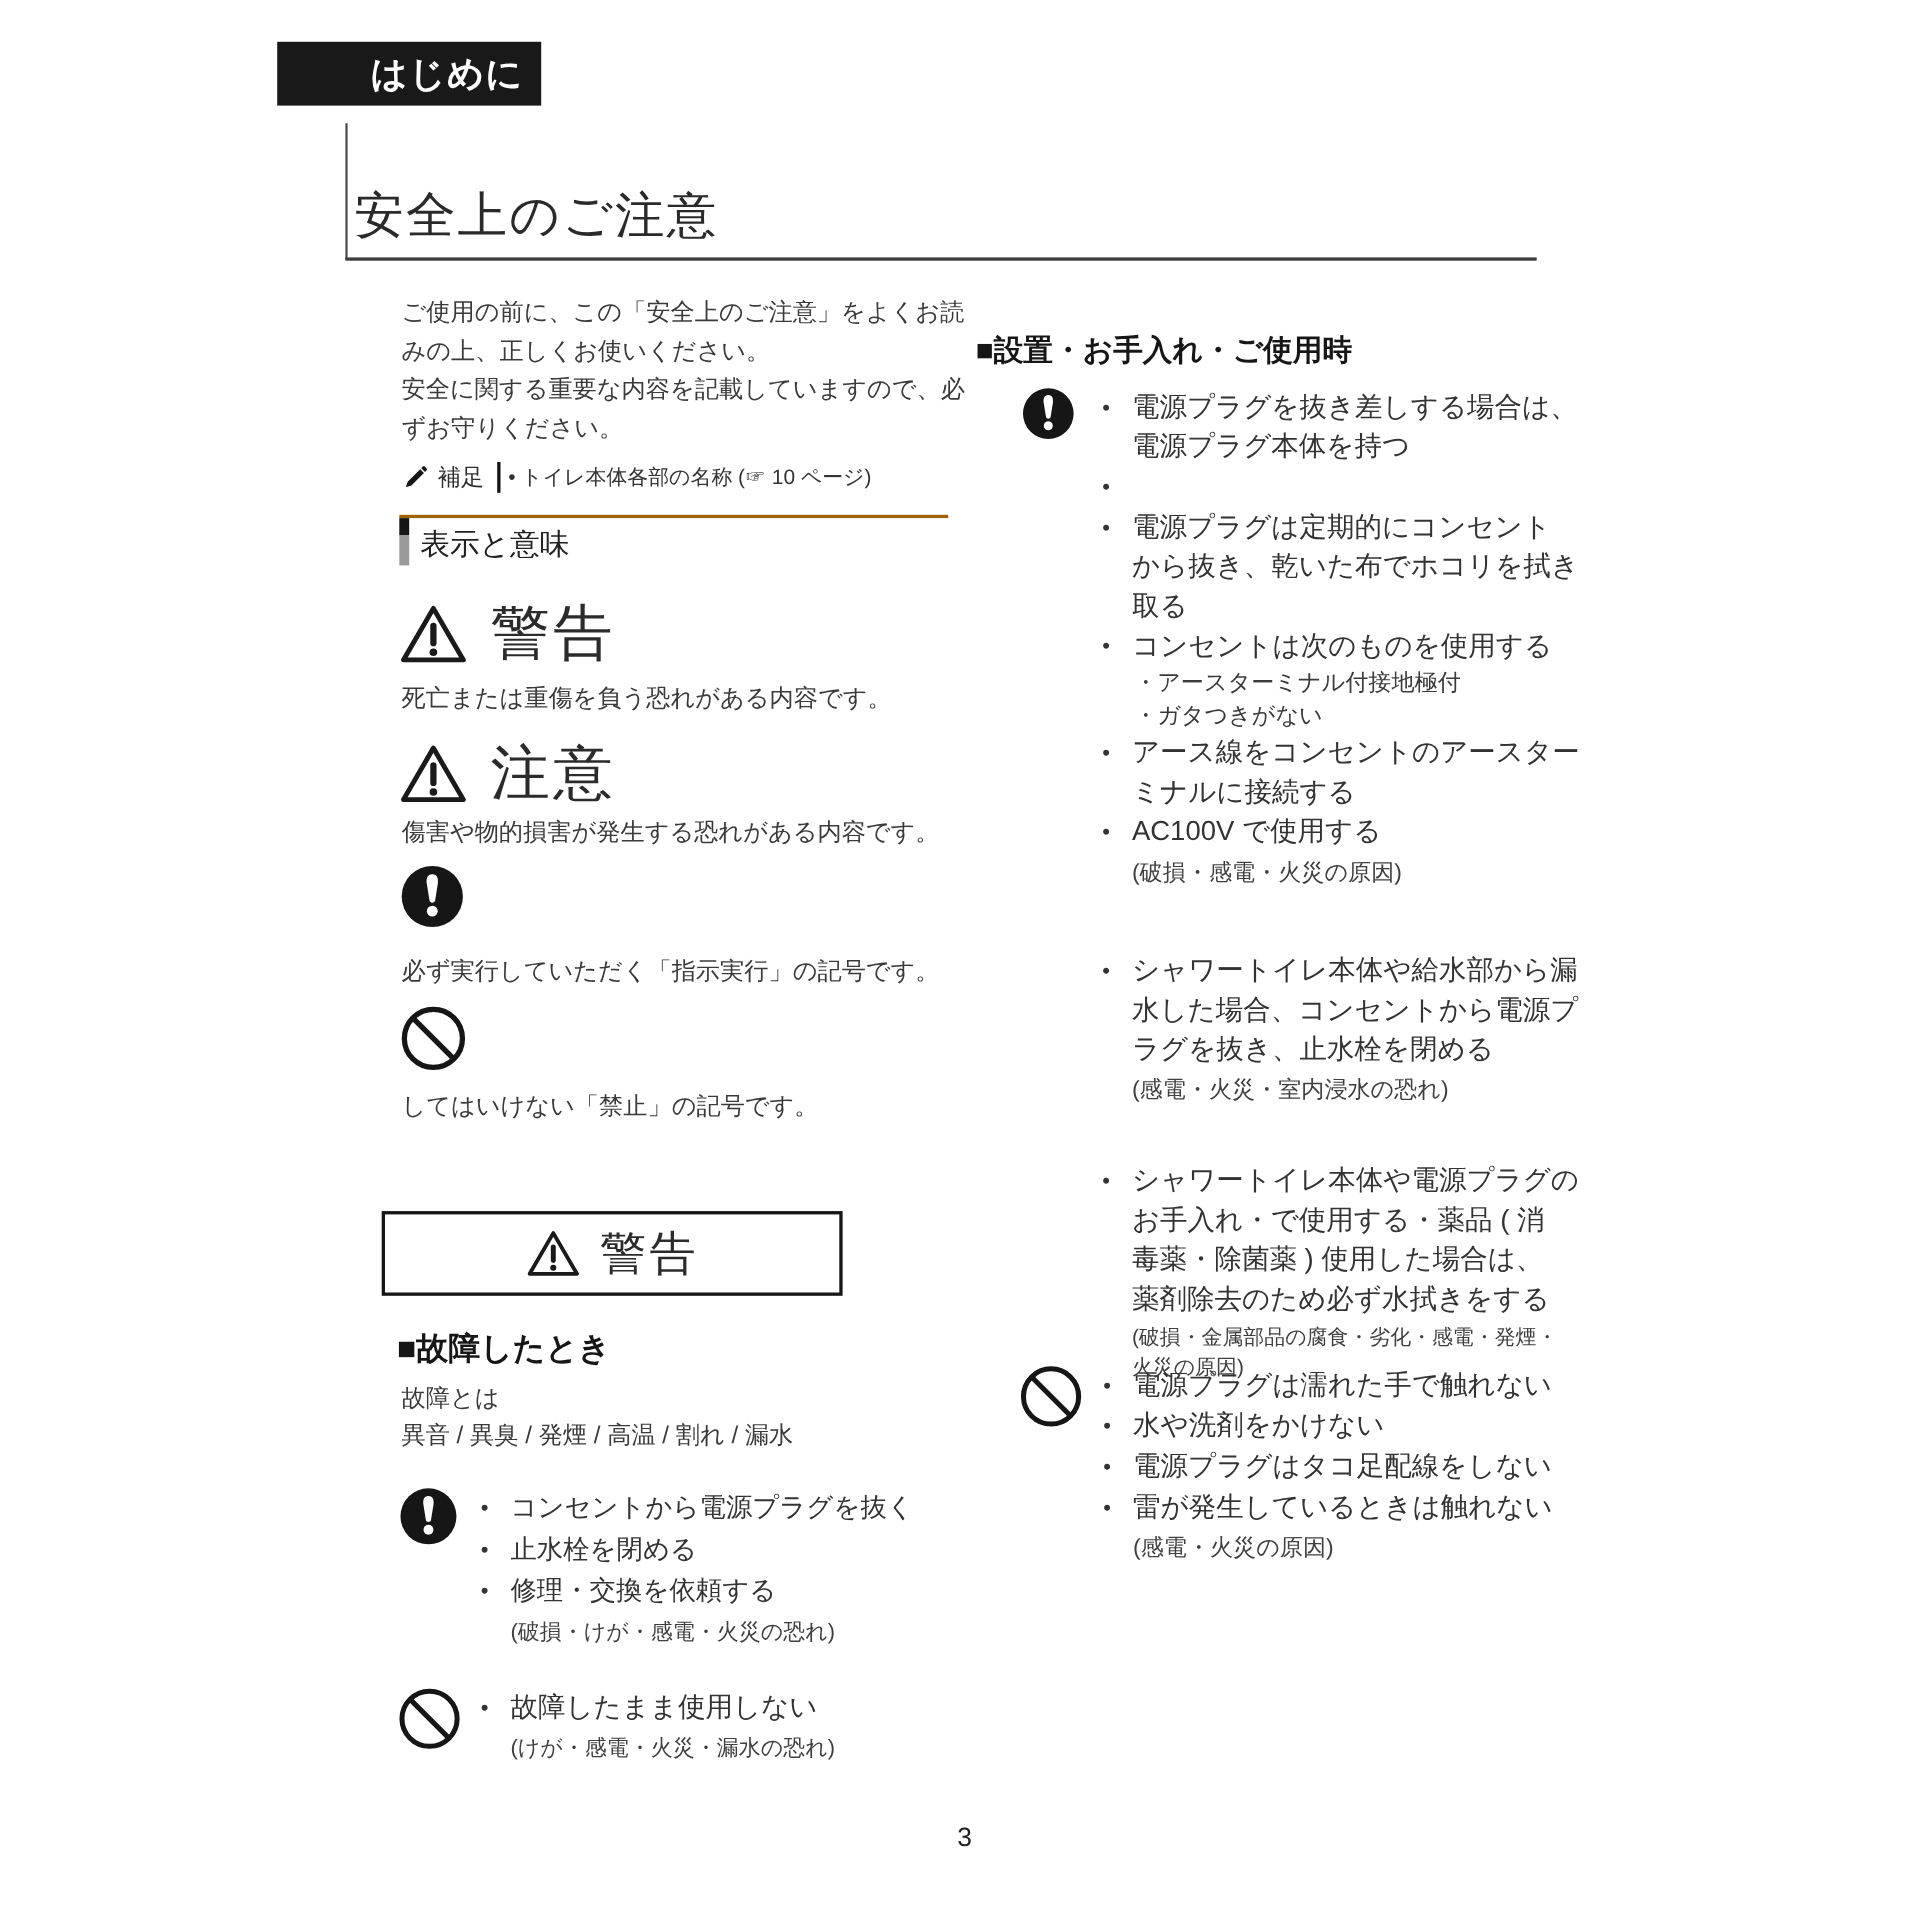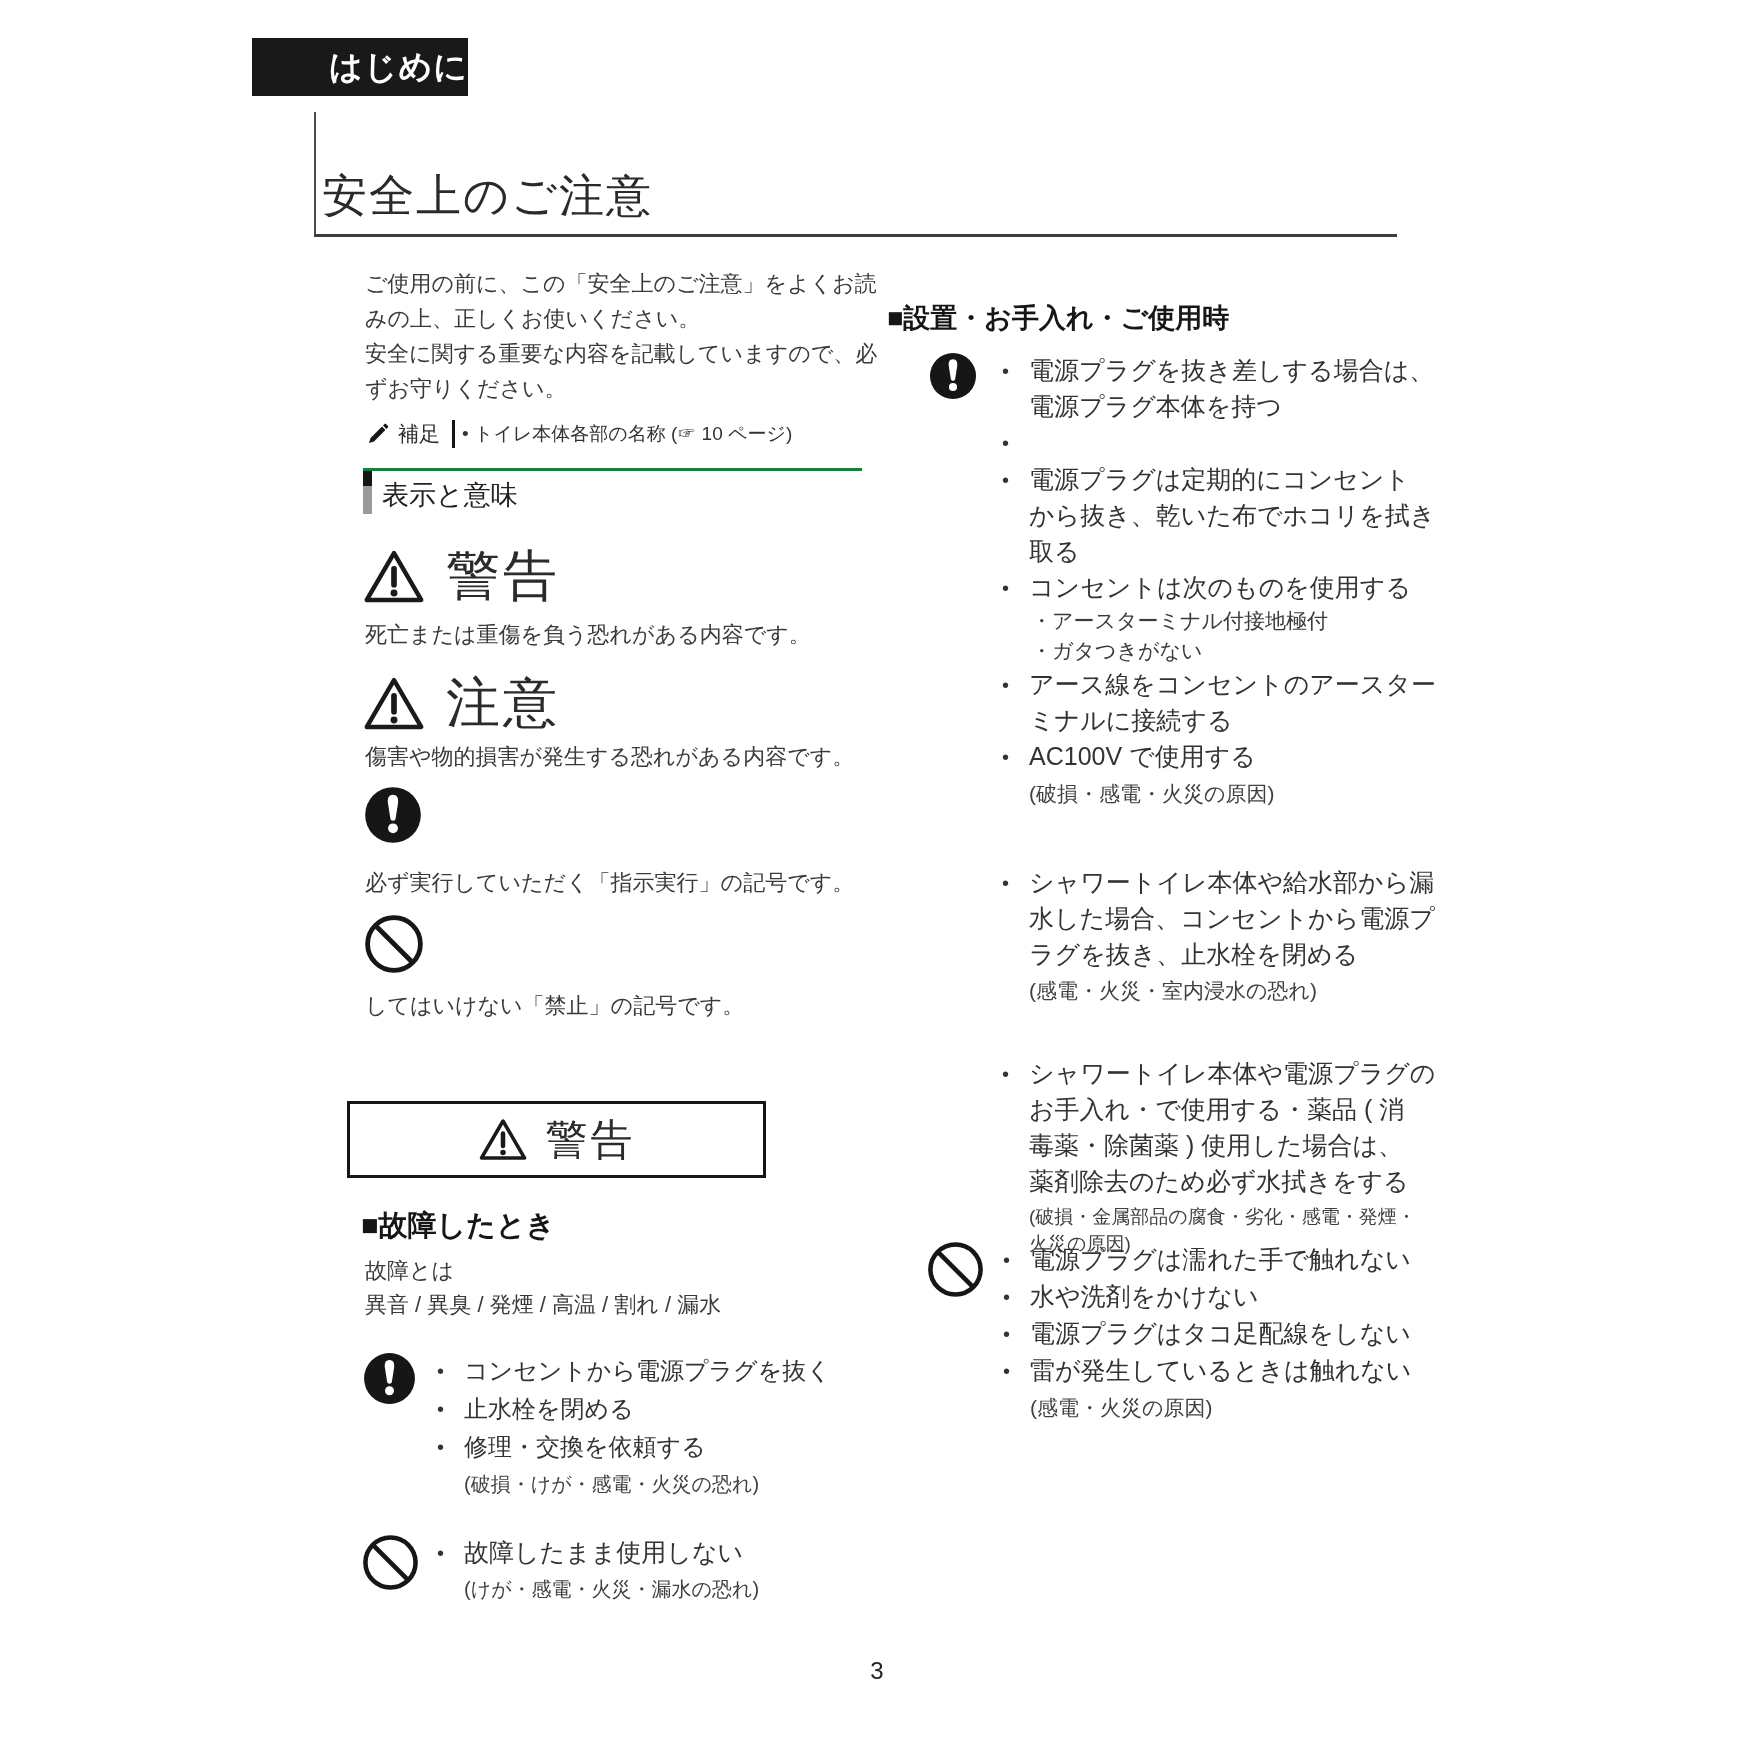--- a/index.html
+++ b/index.html
@@ -2,37 +2,37 @@
 <html><head>
 <meta charset="utf-8">
 <style>
   html,body{margin:0;padding:0;background:#fff;}
   .page{position:relative;width:1754px;height:1754px;background:#fff;overflow:hidden;
         font-family:"Liberation Sans",sans-serif;color:#333;}
   .abs{position:absolute;}
   .pre{white-space:pre-line;}
 
   
-  .tab{left:252px;top:38px;width:216px;height:58px;background:#191919;color:#fff;
-       display:flex;align-items:center;justify-content:flex-end;
+  .tab{left:252px;top:38px;width:240px;height:58px;background:#191919;color:#fff;
+       display:flex;align-items:center;justify-content:flex-end;padding-right:16px;
        box-sizing:border-box;font-size:33px;font-weight:700;letter-spacing:1px;}
 
   
   .title-vline{left:314px;top:112px;width:2px;height:124px;background:#4a4a4a;}
   .page-title{left:322px;top:166px;font-size:45px;color:#2a2a2a;letter-spacing:2px;}
   .title-rule{left:314px;top:234px;width:1083px;height:3px;background:#3d3d3d;}
 
   
   .intro{left:365px;top:266px;font-size:22px;line-height:35px;color:#3a3a3a;}
   .note-row{left:366px;top:420px;display:flex;align-items:center;font-size:19px;color:#333;}
   .note-row .pencil{width:24px;height:24px;margin-right:8px;}
   .note-label{font-size:21px;color:#2e2e2e;}
   .note-vbar{width:3px;height:28px;background:#141414;margin:0 7px 0 12px;}
 
-  .legend-head{left:363px;top:468px;width:499px;border-top:3px solid #15803d;display:flex;}
+  .legend-head{left:363px;top:468px;width:499px;border-top:3px solid #a16207;display:flex;}
   .legend-bar{width:9px;height:43px;background:linear-gradient(to bottom,#161616 0,#161616 15px,#9a9a9a 15px);}
   .legend-title{font-size:27px;color:#222;padding:6px 0 0 10px;}
 
   .sig{display:flex;align-items:center;gap:20px;}
   .sig-label{font-size:54px;color:#2b2b2b;letter-spacing:3px;}
   .desc{font-size:22px;color:#3a3a3a;}
 
   .warn-box{left:347px;top:1101px;width:419px;height:77px;border:3px solid #161616;
             box-sizing:border-box;display:flex;align-items:center;justify-content:center;gap:18px;}
   .warn-box .sig-label{font-size:42px;}

